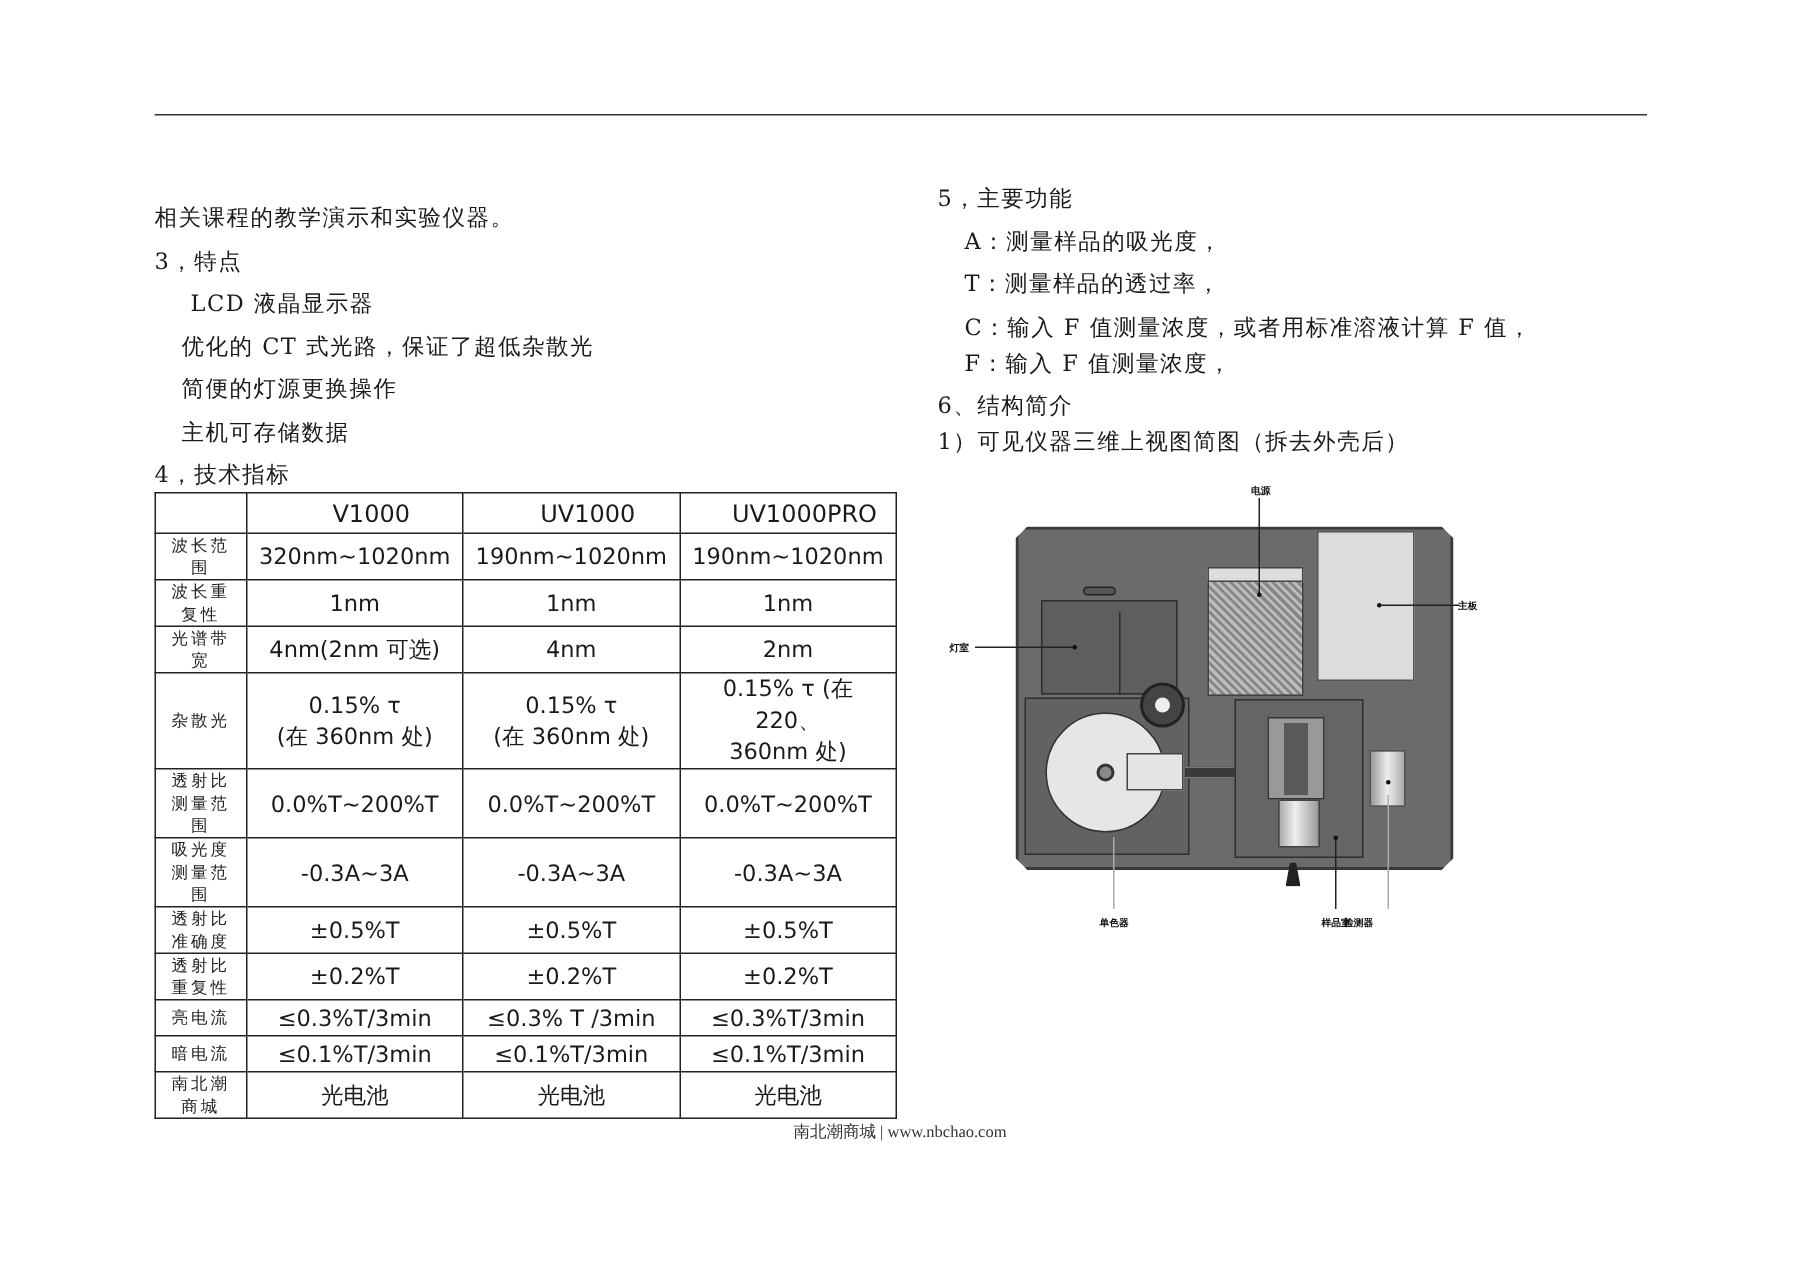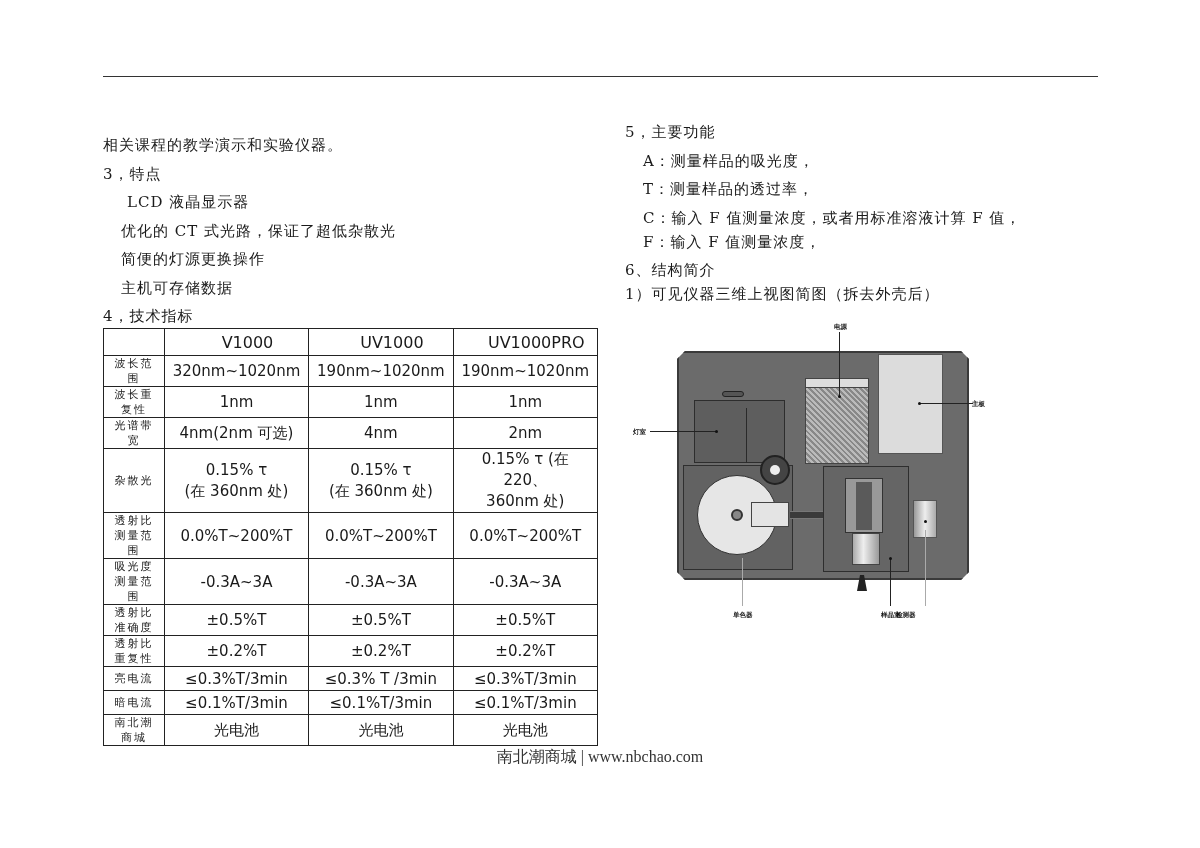--- a/index.html
+++ b/index.html
@@ -67,21 +67,21 @@
     .detector { left: 913px; top: 500px; width: 24px; height: 38px; background: linear-gradient(90deg, #999, #eee 50%, #aaa); border: 1px solid #555; }
 
     .callout-line { position: absolute; background: #222; }
     .callout-dot { position: absolute; width: 3px; height: 3px; background: #111; border-radius: 50%; }
     .label {
       position: absolute; font-family: "DejaVu Sans", "Liberation Sans", sans-serif;
       font-size: 6.5px; font-weight: bold; color: #111; white-space: nowrap;
     }
     .footer {
       position: absolute; left: 0; width: 1200px; top: 747px; text-align: center;
-      font-family: "Liberation Serif", "DejaVu Serif", serif; font-size: 16px; color: #333;
+      font-family: "Liberation Serif", "DejaVu Serif", serif; font-size: 11px; color: #333;
     }
   </style>
 </head>
 <body>
 
 <div class="hr-top"></div>
 
 <div class="col-left">
   <div class="line">相关课程的教学演示和实验仪器。</div>
   <div class="line">3，特点</div>

